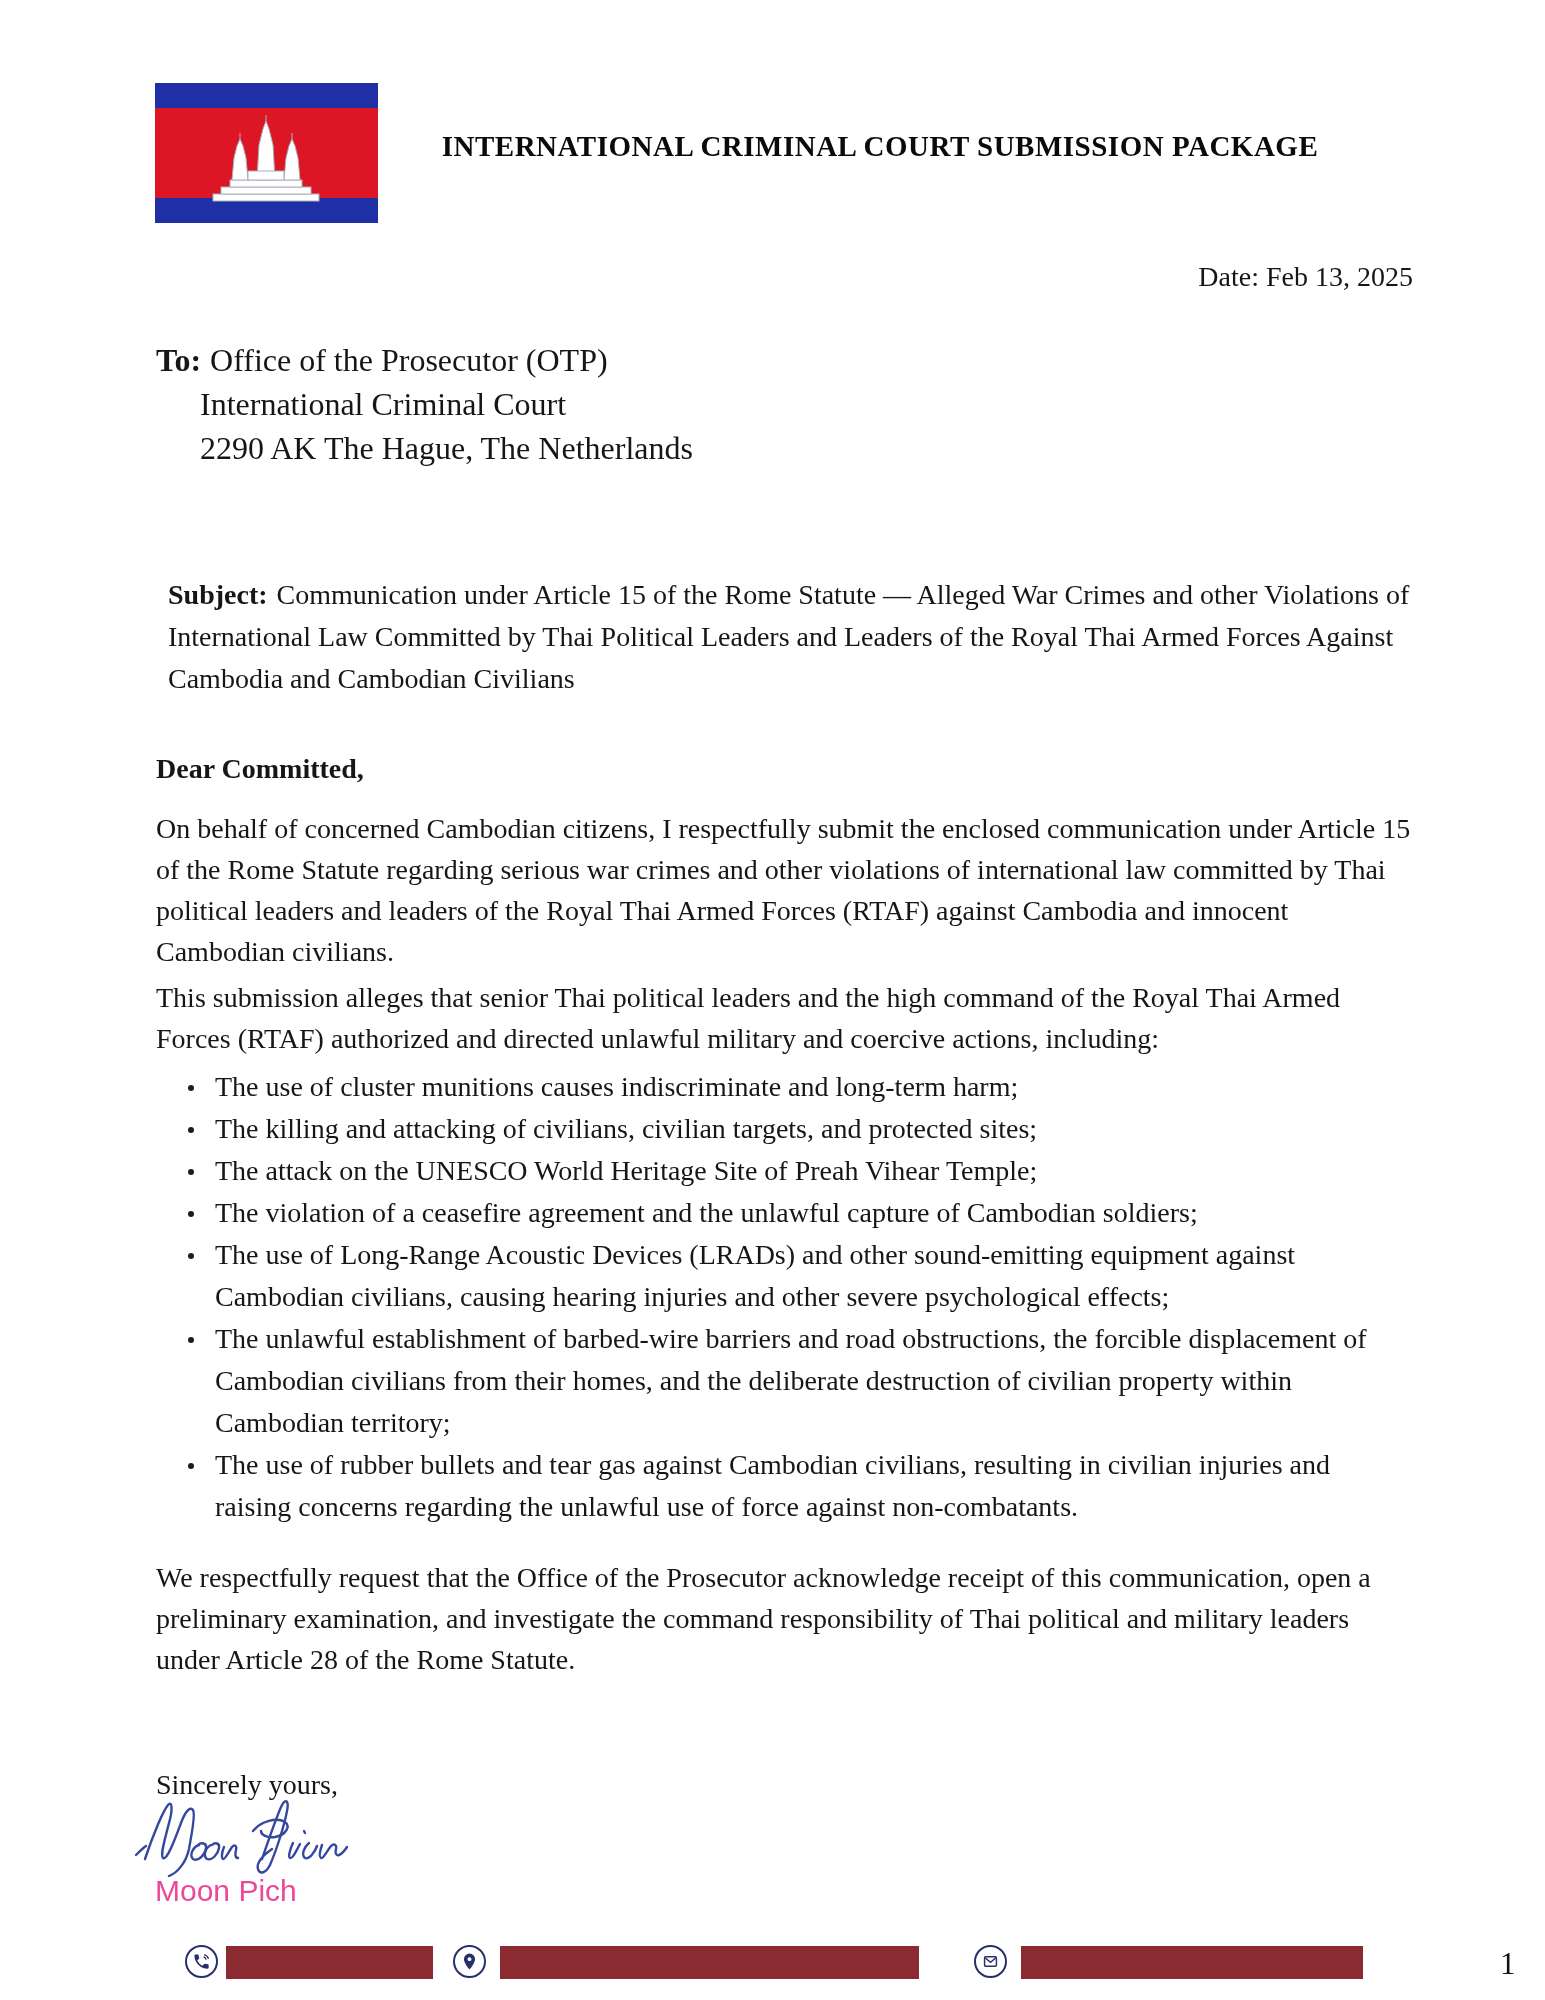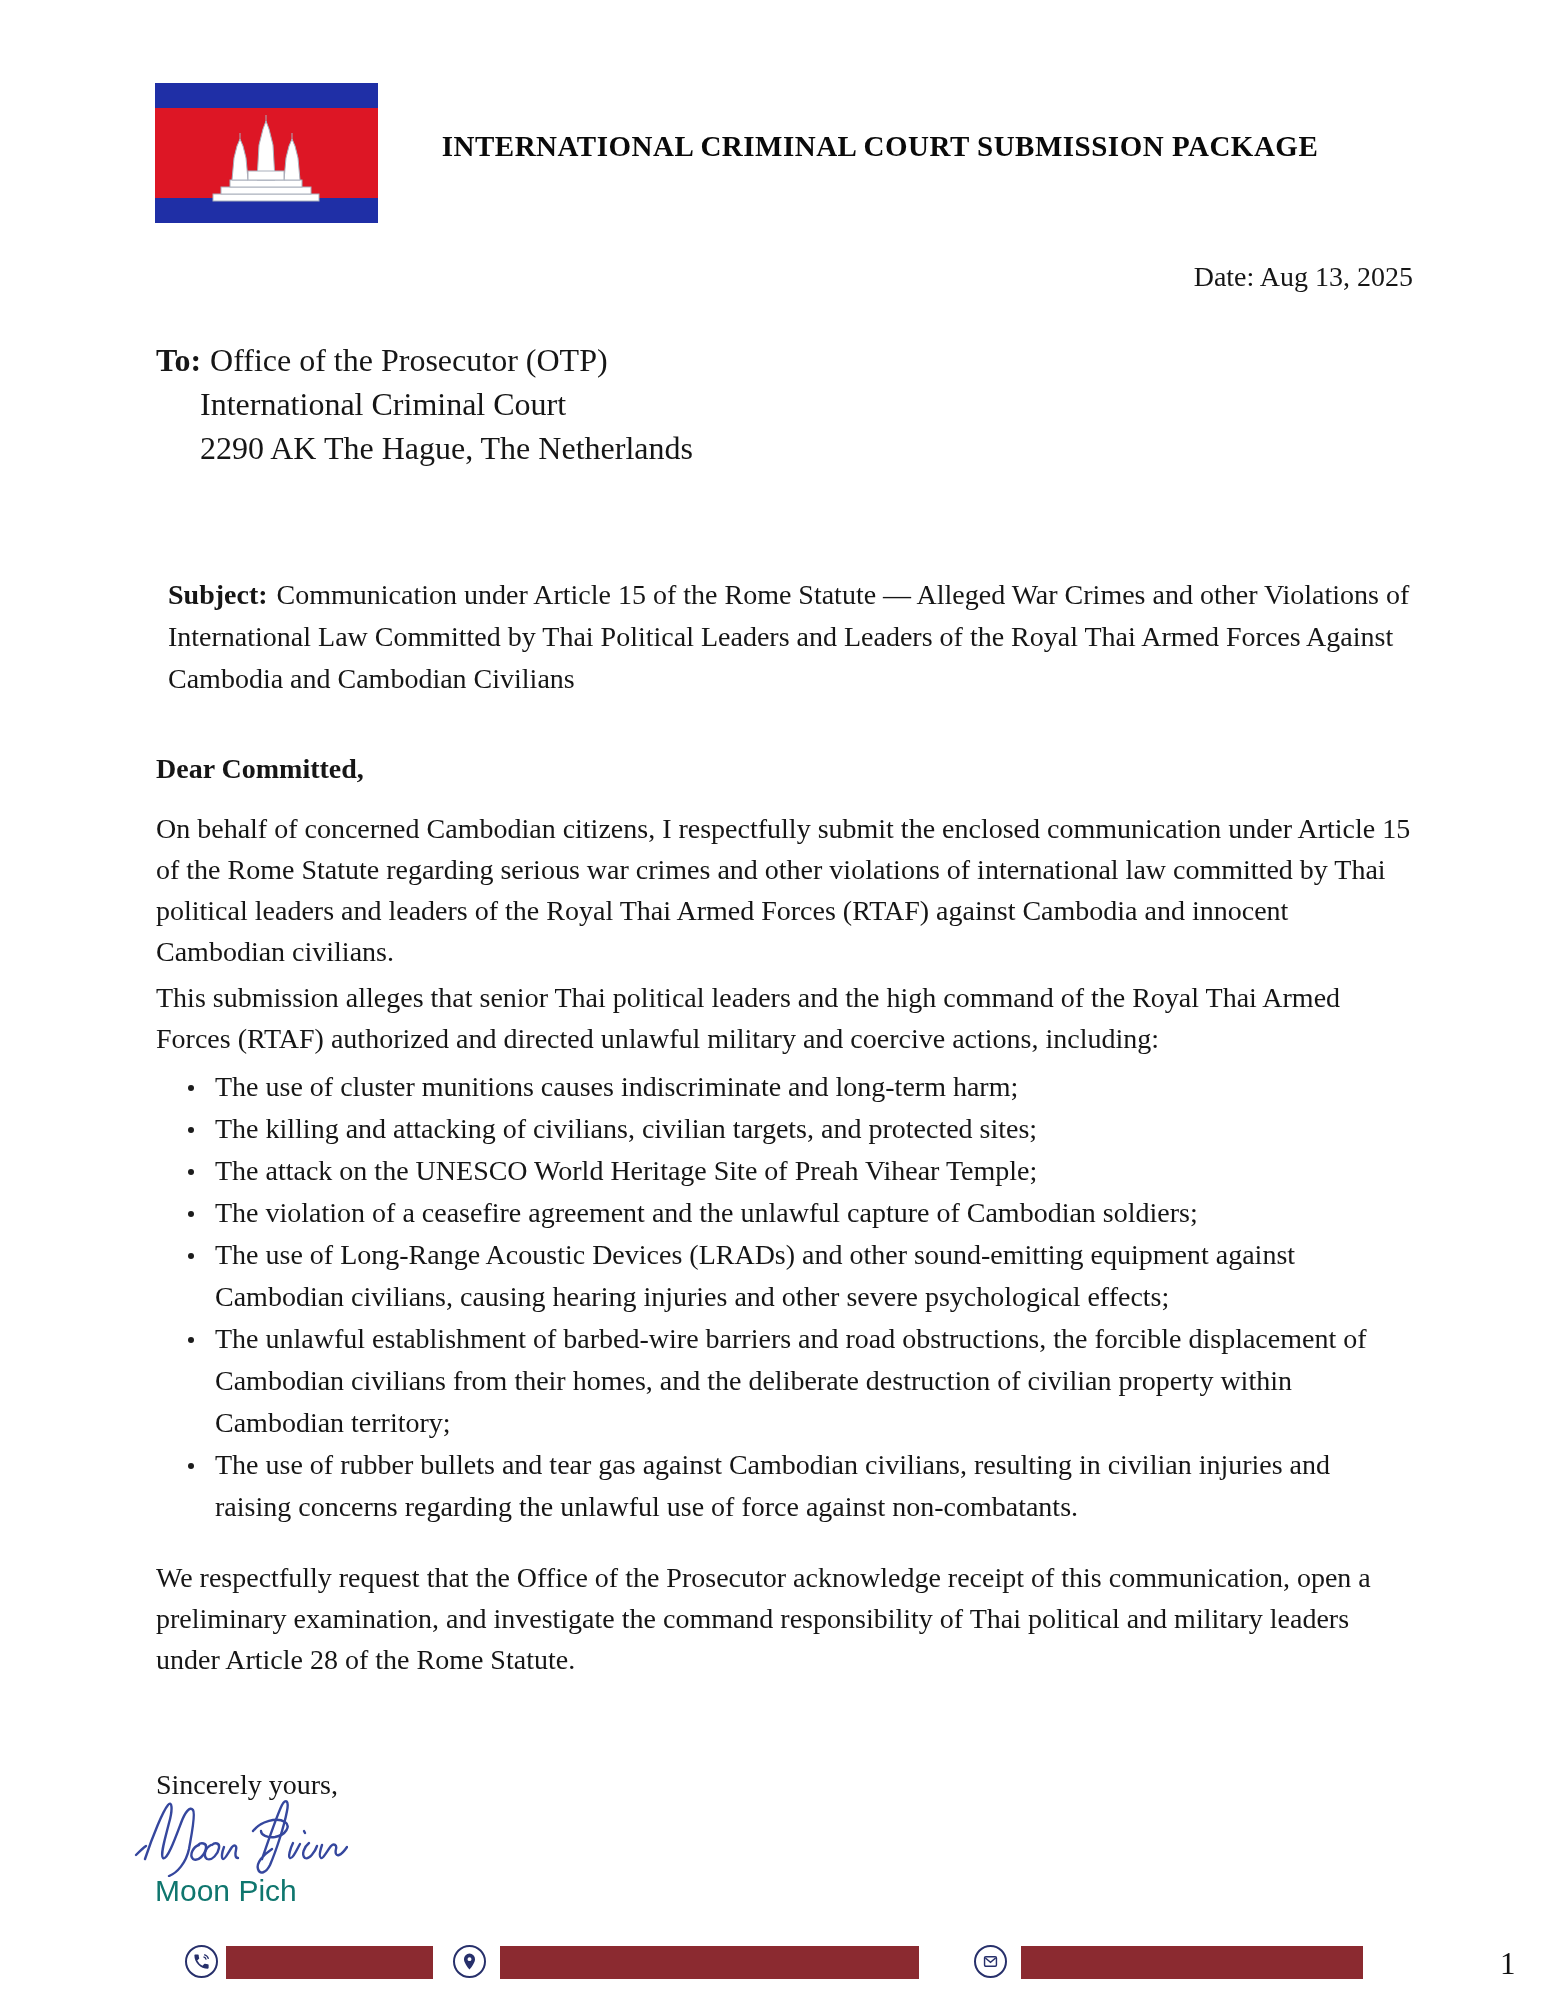--- a/index.html
+++ b/index.html
@@ -49,21 +49,21 @@
   ul.allegations li::before{
     content:"";position:absolute;left:22px;top:19px;
     width:6px;height:6px;border-radius:50%;background:#1c1c1c;
   }
   
   .sincerely{position:absolute;left:156px;top:1764px;margin:0;font-size:28px;line-height:41px;}
   .signature-svg{position:absolute;left:133px;top:1797px;width:215px;height:80px;}
   .printed-name{
     position:absolute;left:155px;top:1874px;
     font-family:"Liberation Sans", sans-serif;
-    font-size:30px;line-height:34px;color:#0f766e;
+    font-size:30px;line-height:34px;color:#ec4899;
   }
   
   .icon-circle{
     position:absolute;width:33px;height:33px;box-sizing:border-box;
     border:2.5px solid #27306b;border-radius:50%;background:#fff;
     display:flex;align-items:center;justify-content:center;
   }
   .icon-circle svg{width:19px;height:19px;}
   .redact-bar{position:absolute;height:33px;background:#8b2a30;}
   .ic-phone{left:185px;top:1945px;}
@@ -97,21 +97,21 @@
         <line x1="111" y1="32" x2="111" y2="40"></line>
         <line x1="85" y1="50" x2="85" y2="58"></line>
         <line x1="137" y1="50" x2="137" y2="58"></line>
         <rect x="93" y="88" width="36" height="9"></rect>
       </g>
     </svg>
   </div>
 
   <h1 class="title">INTERNATIONAL CRIMINAL COURT SUBMISSION PACKAGE</h1>
 
-  <div class="date-line">Date: Aug 13, 2025</div>
+  <div class="date-line">Date: Feb 13, 2025</div>
 
   <div class="recipient">
     <div><span class="b label">To:</span><span>Office of the Prosecutor (OTP)</span></div>
     <div>
         <div class="addr-line">International Criminal Court</div>
         <div class="addr-line">2290 AK The Hague, The Netherlands</div>
       </div>
   </div>
 
   <p class="subject"><span class="b label">Subject:</span><span>Communication under Article 15 of the Rome Statute — Alleged War Crimes and other Violations of International Law Committed by Thai Political Leaders and Leaders of the Royal Thai Armed Forces Against Cambodia and Cambodian Civilians</span></p>

